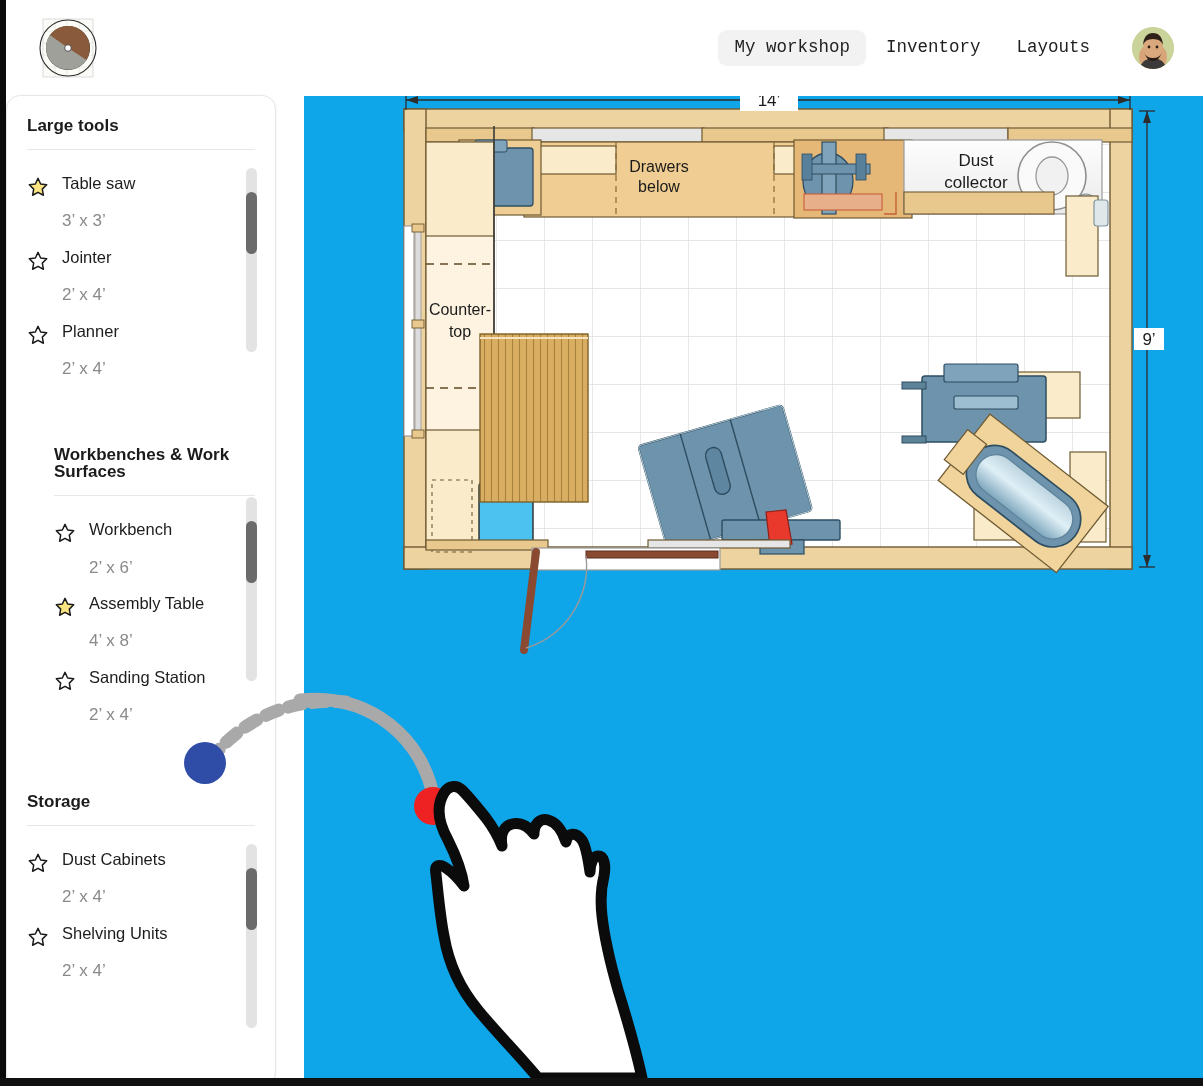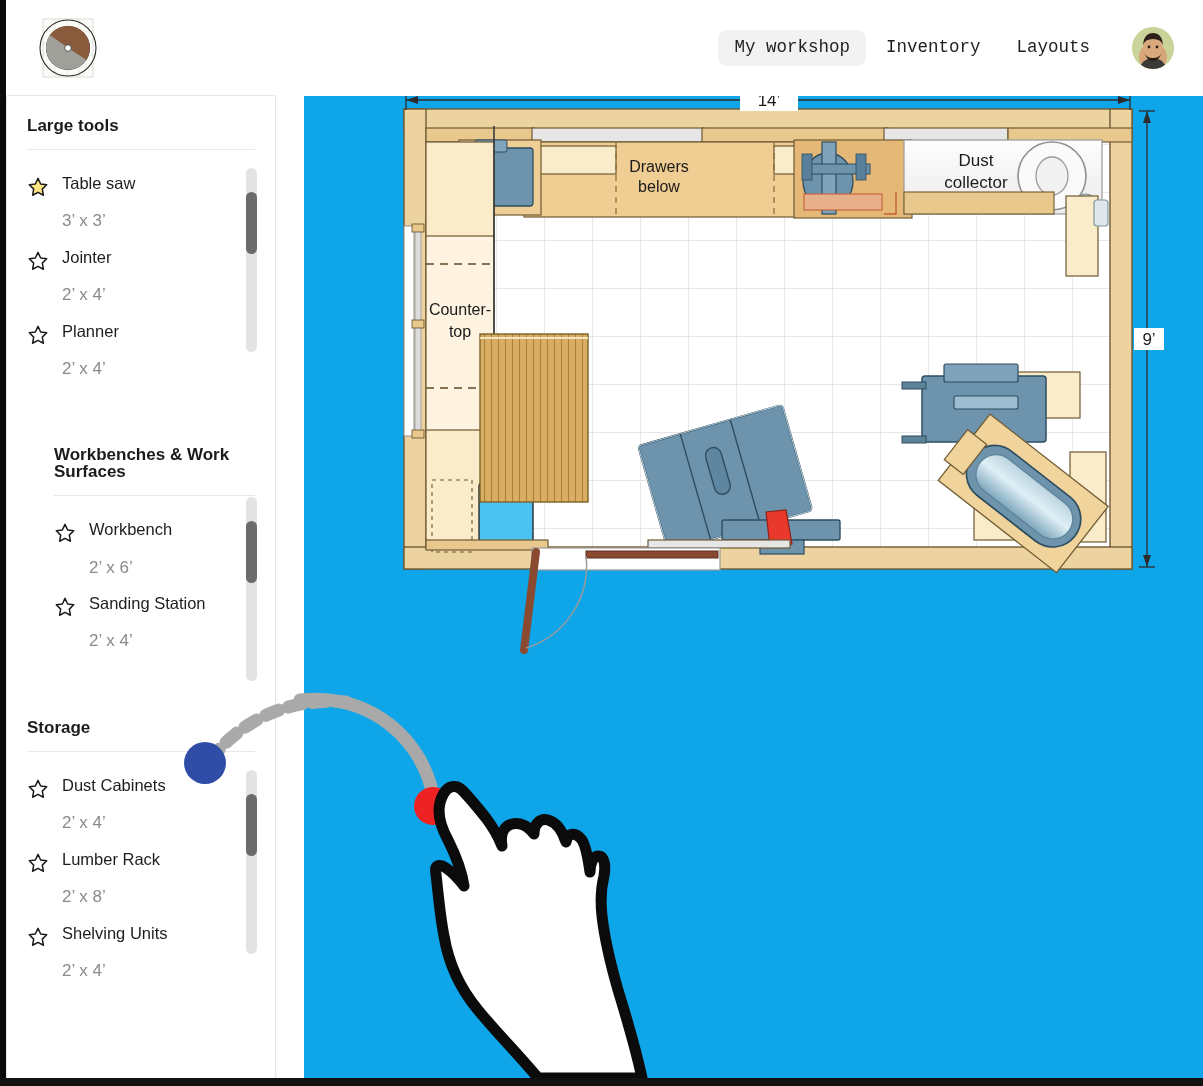--- a/index.html
+++ b/index.html
@@ -28,21 +28,21 @@
   }
   .nav-item.active { background:#f2f2f2; }
   .avatar {
     width:42px; height:42px; border-radius:50%; margin-left:22px;
     overflow:hidden; position:relative; background:#cdd49a; cursor:pointer; flex:0 0 auto;
   }
 
   
   .sidebar {
     position:absolute; left:6px; top:95px; width:270px; height:991px;
-    background:#fff; border:1px solid #e6e6e6; border-radius:2px;
+    background:#fff; border:1px solid #e6e6e6; border-radius:14px;
     box-shadow:0 1px 3px rgba(0,0,0,.06);
     overflow:hidden;
   }
   .section { position:relative; }
   .section-title {
     font-size:17px; font-weight:bold; color:#1b1b1b;
     padding:0 0 0 20px; line-height:1;
   }
   .section-rule { height:1px; background:#e8e8e8; margin:15px 20px 0 20px; }
   .items { position:relative; padding-top:16px; }
@@ -182,20 +182,31 @@
             <svg width="22" height="22" viewBox="0 0 24 24">
                 <path d="M12 2.6l2.9 6.1 6.6.9-4.8 4.7 1.2 6.7L12 17.8 6.1 21l1.2-6.7L2.5 9.6l6.6-.9z" fill="none" stroke="#1a1a1a" stroke-width="1.6" stroke-linejoin="round"></path>
               </svg>
           </span>
           <span class="item-text">
             <span class="item-name">Workbench</span>
             <span class="item-dims">2’ x 6’</span>
           </span>
         </div>
 
+        <div class="item">
+          <span class="star">
+            <svg width="22" height="22" viewBox="0 0 24 24">
+                <path d="M12 2.6l2.9 6.1 6.6.9-4.8 4.7 1.2 6.7L12 17.8 6.1 21l1.2-6.7L2.5 9.6l6.6-.9z" fill="#fde681" stroke="#1a1a1a" stroke-width="1.6" stroke-linejoin="round"></path>
+              </svg>
+          </span>
+          <span class="item-text">
+            <span class="item-name">Assembly Table</span>
+            <span class="item-dims">4’ x 8’</span>
+          </span>
+        </div>
 
         <div class="item">
           <span class="star">
             <svg width="22" height="22" viewBox="0 0 24 24">
                 <path d="M12 2.6l2.9 6.1 6.6.9-4.8 4.7 1.2 6.7L12 17.8 6.1 21l1.2-6.7L2.5 9.6l6.6-.9z" fill="none" stroke="#1a1a1a" stroke-width="1.6" stroke-linejoin="round"></path>
               </svg>
           </span>
           <span class="item-text">
             <span class="item-name">Sanding Station</span>
             <span class="item-dims">2’ x 4’</span>
@@ -217,31 +228,20 @@
             <svg width="22" height="22" viewBox="0 0 24 24">
                 <path d="M12 2.6l2.9 6.1 6.6.9-4.8 4.7 1.2 6.7L12 17.8 6.1 21l1.2-6.7L2.5 9.6l6.6-.9z" fill="none" stroke="#1a1a1a" stroke-width="1.6" stroke-linejoin="round"></path>
               </svg>
           </span>
           <span class="item-text">
             <span class="item-name">Dust Cabinets</span>
             <span class="item-dims">2’ x 4’</span>
           </span>
         </div>
 
-        <div class="item">
-          <span class="star">
-            <svg width="22" height="22" viewBox="0 0 24 24">
-                <path d="M12 2.6l2.9 6.1 6.6.9-4.8 4.7 1.2 6.7L12 17.8 6.1 21l1.2-6.7L2.5 9.6l6.6-.9z" fill="none" stroke="#1a1a1a" stroke-width="1.6" stroke-linejoin="round"></path>
-              </svg>
-          </span>
-          <span class="item-text">
-            <span class="item-name">Lumber Rack</span>
-            <span class="item-dims">2’ x 8’</span>
-          </span>
-        </div>
 
         <div class="item">
           <span class="star">
             <svg width="22" height="22" viewBox="0 0 24 24">
                 <path d="M12 2.6l2.9 6.1 6.6.9-4.8 4.7 1.2 6.7L12 17.8 6.1 21l1.2-6.7L2.5 9.6l6.6-.9z" fill="none" stroke="#1a1a1a" stroke-width="1.6" stroke-linejoin="round"></path>
               </svg>
           </span>
           <span class="item-text">
             <span class="item-name">Shelving Units</span>
             <span class="item-dims">2’ x 4’</span>

